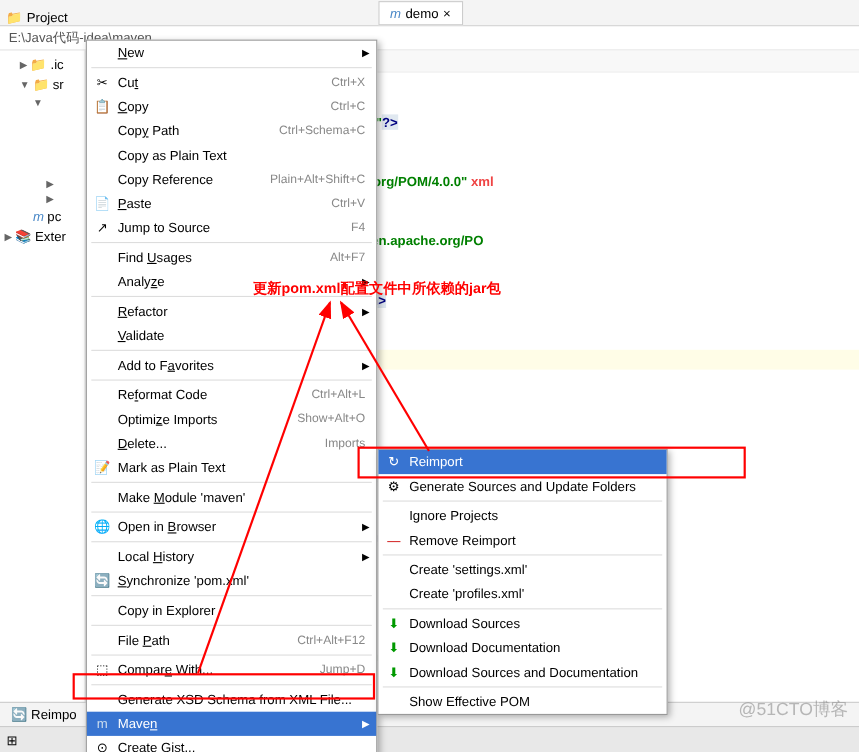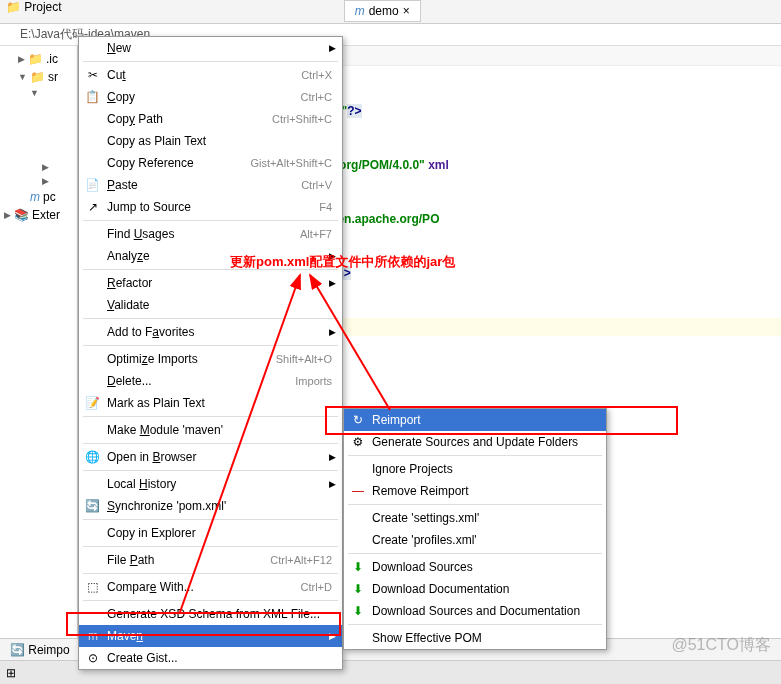--- a/index.html
+++ b/index.html
@@ -1,37 +1,37 @@
 <!DOCTYPE html>
 <html><head>
 <meta charset="utf-8">
 <style>
 * { margin: 0; padding: 0; box-sizing: border-box; font-family: "Segoe UI", Arial, sans-serif; font-size: 12px; }
 body { background: #f0f0f0; width: 781px; height: 684px; overflow: hidden; position: relative; }
-.top-bar { height: 24px; background: #f4f4f4; border-bottom: 1px solid #ccc; display: flex; align-items: flex-start; padding: 0 6px; gap: 6px; }
+.top-bar { height: 24px; background: #f4f4f4; border-bottom: 1px solid #ccc; display: flex; align-items: flex-end; padding: 0 6px; gap: 6px; }
 .tab { padding: 3px 10px; background: #fff; border: 1px solid #ccc; display: flex; align-items: center; gap: 4px; }
-.breadcrumb { height: 22px; background: #fff; border-bottom: 1px solid #ddd; display: flex; align-items: center; padding: 0 20px; font-size: 11px; color: #555; }
+.breadcrumb { height: 22px; background: #fff; border-bottom: 1px solid #ddd; display: flex; align-items: center; padding: 0 8px; font-size: 11px; color: #555; }
 .main { display: flex; height: calc(100% - 70px); }
 .sidebar { width: 78px; background: #fff; border-right: 1px solid #ccc; font-size: 12px; padding-top: 4px; }
 .tree-item { padding: 2px 4px; display: flex; align-items: center; gap: 3px; white-space: nowrap; overflow: hidden; }
 .tree-indent1 { padding-left: 18px; }
 .tree-indent2 { padding-left: 30px; }
 .tree-indent3 { padding-left: 42px; }
 .arrow { font-size: 9px; color: #666; }
 .folder-icon { color: #b8860b; }
 .editor { flex: 1; background: #fff; position: relative; font-family: "Consolas", monospace; font-size: 12px; }
 .editor-header { height: 20px; background: #f8f8f8; border-bottom: 1px solid #eee; padding: 2px 8px; }
 .project-tag { background: #fdf8e3; border: 1px solid #e0d090; padding: 1px 6px; font-family: monospace; }
 .gutter { position: absolute; left: 0; top: 20px; width: 40px; text-align: right; color: #999; font-family: monospace; line-height: 18px; padding-right: 6px; background: #fff; }
 .code { position: absolute; left: 44px; top: 20px; right: 0; font-family: monospace; line-height: 18px; white-space: pre; }
 .code-line { height: 18px; }
 .hl-line { background: #fffde7; }
 .xml-tag { color: #000080; font-weight: bold; background: #e0e8f0; }
 .xml-text { color: #008000; font-weight: bold; }
-.xml-attr { color: #4c1d95; font-weight: bold; text-align: center; }
+.xml-attr { color: #ef4444; font-weight: bold; text-align: center; }
 .xml-str { color: #008000; font-weight: bold; }
 .hl-box { background: #d4d4ff; }
 
 .context-menu { position: absolute; background: #fff; border: 1px solid #999; box-shadow: 2px 2px 6px rgba(0,0,0,0.3); z-index: 100; }
 .menu1 { left: 78px; top: 36px; width: 265px; }
 .menu2 { left: 343px; top: 408px; width: 264px; }
 .menu-item { padding: 3px 10px 3px 28px; display: flex; justify-content: space-between; align-items: center; position: relative; height: 22px; }
 .menu-item.selected { background: #3874d1; color: #fff; }
 .menu-sep { height: 1px; background: #ddd; margin: 2px 4px; }
 .menu-shortcut { color: #888; font-size: 11px; }
@@ -153,28 +153,28 @@
       <span>Cu<span class="u">t</span></span>
       <span class="menu-shortcut">Ctrl+X</span>
     </div>
   <div class="menu-item">
       <span class="menu-icon">📋</span>
       <span><span class="u">C</span>opy</span>
       <span class="menu-shortcut">Ctrl+C</span>
     </div>
   <div class="menu-item">
       <span>Cop<span class="u">y</span> Path</span>
-      <span class="menu-shortcut">Ctrl+Shift+C</span>
+      <span class="menu-shortcut">Ctrl+Schema+C</span>
     </div>
   <div class="menu-item">
       <span>Copy as Plain Text</span>
     </div>
   <div class="menu-item">
       <span>Copy Reference</span>
-      <span class="menu-shortcut">Gist+Alt+Shift+C</span>
+      <span class="menu-shortcut">Plain+Alt+Shift+C</span>
     </div>
   <div class="menu-item">
       <span class="menu-icon">📄</span>
       <span><span class="u">P</span>aste</span>
       <span class="menu-shortcut">Ctrl+V</span>
     </div>
   <div class="menu-item">
       <span class="menu-icon">↗</span>
       <span>Jump to Source</span>
       <span class="menu-shortcut">F4</span>
@@ -196,22 +196,26 @@
   <div class="menu-item">
       <span><span class="u">V</span>alidate</span>
     </div>
   <div class="menu-sep"></div>
   <div class="menu-item">
       <span>Add to F<span class="u">a</span>vorites</span>
       <span class="menu-arrow">▶</span>
     </div>
   <div class="menu-sep"></div>
   <div class="menu-item">
+      <span>Re<span class="u">f</span>ormat Code</span>
+      <span class="menu-shortcut">Ctrl+Alt+L</span>
+    </div>
+  <div class="menu-item">
       <span>Optimi<span class="u">z</span>e Imports</span>
-      <span class="menu-shortcut">Shift+Alt+O</span>
+      <span class="menu-shortcut">Show+Alt+O</span>
     </div>
   <div class="menu-item">
       <span><span class="u">D</span>elete...</span>
       <span class="menu-shortcut">Imports</span>
     </div>
   <div class="menu-item">
       <span class="menu-icon">📝</span>
       <span>Mark as Plain Text</span>
     </div>
   <div class="menu-sep"></div>
@@ -239,21 +243,21 @@
     </div>
   <div class="menu-sep"></div>
   <div class="menu-item">
       <span>File <span class="u">P</span>ath</span>
       <span class="menu-shortcut">Ctrl+Alt+F12</span>
     </div>
   <div class="menu-sep"></div>
   <div class="menu-item">
       <span class="menu-icon">⬚</span>
       <span>Compar<span class="u">e</span> With...</span>
-      <span class="menu-shortcut">Ctrl+D</span>
+      <span class="menu-shortcut">Jump+D</span>
     </div>
   <div class="menu-sep"></div>
   <div class="menu-item">
       <span>Generate XSD Schema from XML File...</span>
     </div>
   <div class="menu-item selected">
       <span class="menu-icon" style="color:#cde">m</span>
       <span>Mave<span class="u">n</span></span>
       <span class="menu-arrow">▶</span>
     </div>

